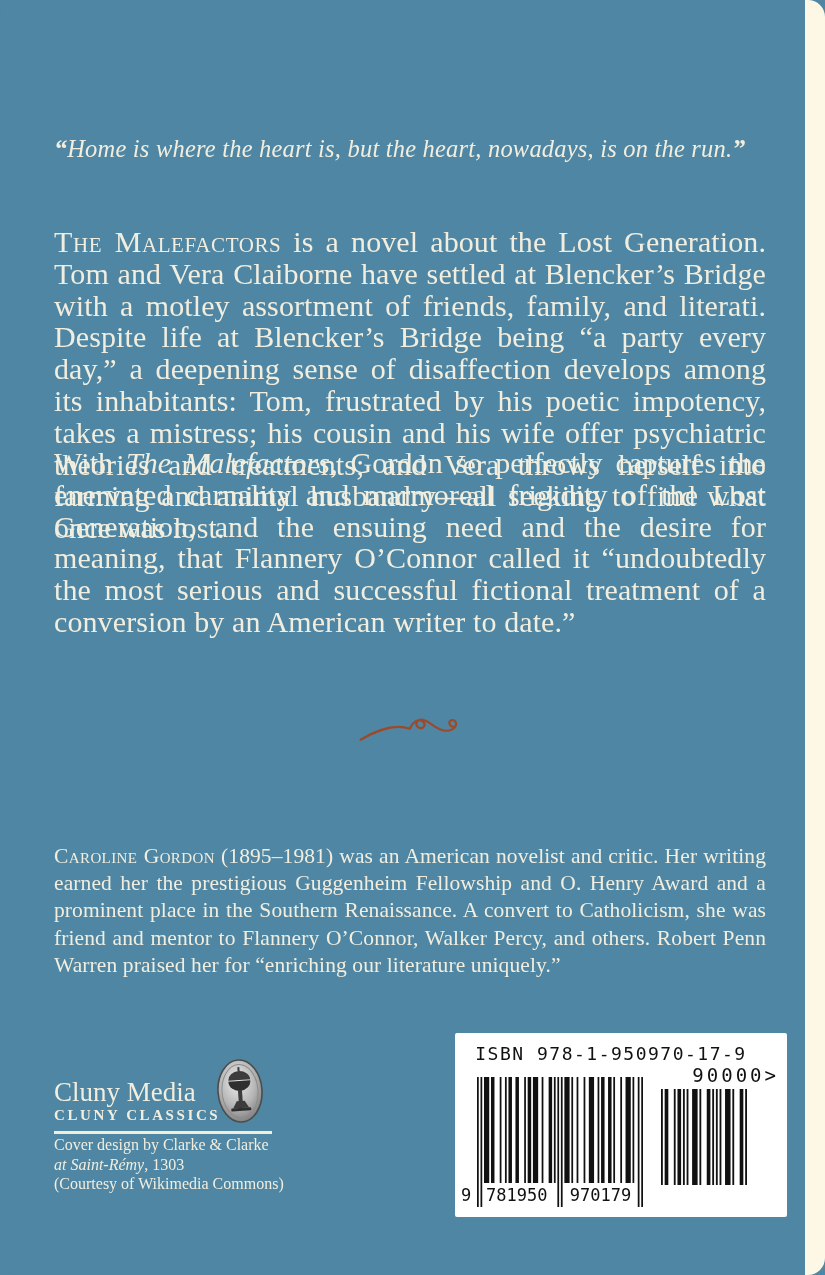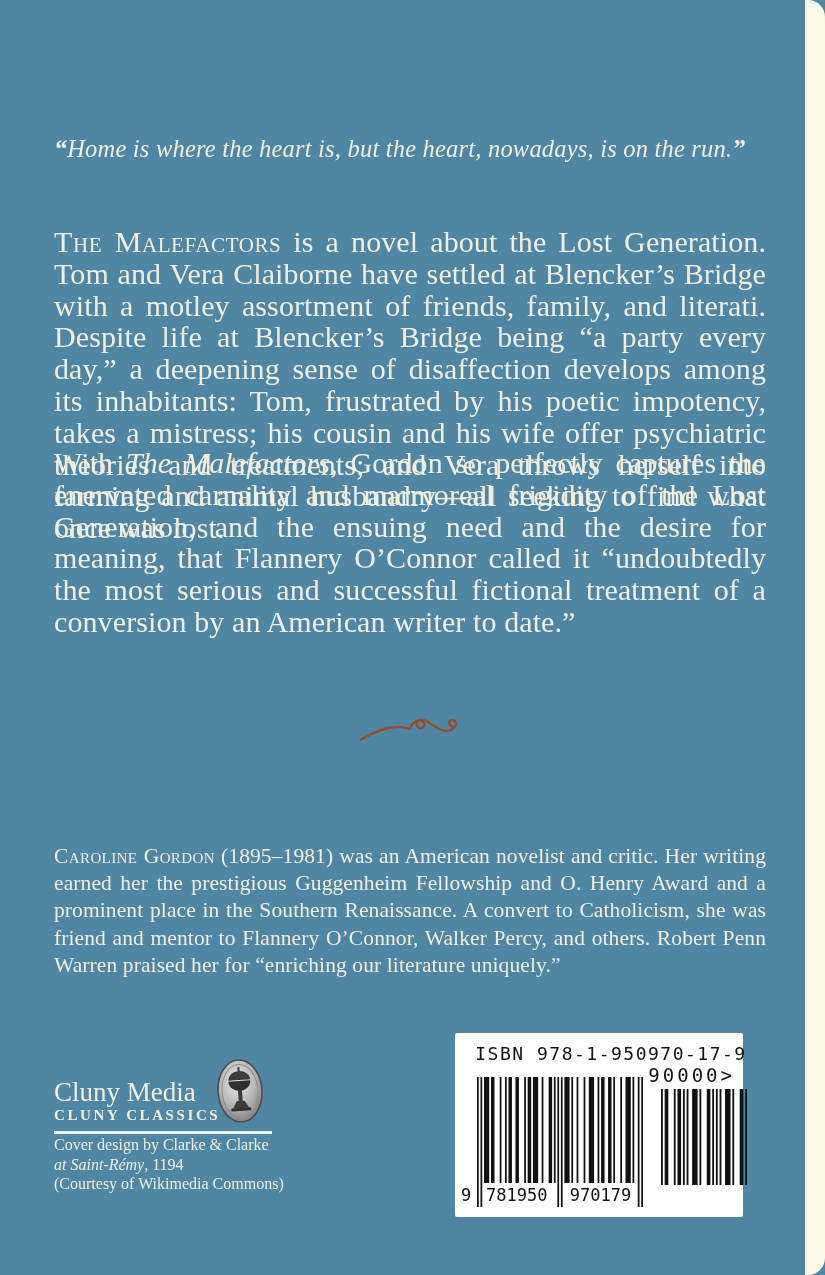--- a/index.html
+++ b/index.html
@@ -55,21 +55,21 @@
   .pub-names{width:162px;padding-top:10px;}
   .pub-name{font-size:27px;line-height:30px;}
   .pub-imprint{
     font-size:15px;font-weight:700;text-transform:uppercase;
     letter-spacing:2.6px;white-space:nowrap;
   }
   .medallion{width:48px;height:66px;margin-left:0;}
   .pub-divider{width:218px;height:3px;background:var(--ink);margin-top:7px;}
   .credits{margin-top:1px;font-size:16px;line-height:19.5px;white-space:nowrap;}
   .barcode-box{
-    position:absolute;left:455px;top:1033px;width:288px;height:184px;
+    position:absolute;left:455px;top:1033px;width:332px;height:184px;
     background:#fff;border-radius:2px;
     font-family:"DejaVu Sans Mono","Liberation Mono",monospace;
     color:#111;
   }
   .isbn-label{
     position:absolute;top:10px;left:20px;width:272px;
     font-size:18px;letter-spacing:1.5px;text-align:center;white-space:nowrap;
   }
   .addon-label{
     position:absolute;top:31px;right:8px;
@@ -132,21 +132,21 @@
               <rect x="22" y="32" width="4" height="12" fill="#3c3c3c"></rect>
               <path d="M16 50 L32 50 L28 43 L20 43 Z" fill="#3c3c3c"></path>
               <rect x="14" y="50" width="20" height="3" rx="1" fill="#2f2f2f"></rect>
             </g>
           </svg>
         </div>
       </div>
       <div class="pub-divider"></div>
       <div class="credits">
         <div>Cover design by Clarke &amp; Clarke</div>
-        <div><span class="italic">at Saint-Rémy</span><span>, 1194</span></div>
+        <div><span class="italic">at Saint-Rémy</span><span>, 1303</span></div>
         <div>(Courtesy of Wikimedia Commons)</div>
       </div>
     </div>
   </div>
 
   <div class="barcode-box">
     <div class="isbn-label">ISBN 978-1-950970-17-9</div>
     <div class="addon-label">90000&gt;</div>
     <div class="ean-main" id="ean-main">
         <svg viewBox="0 0 95 130" preserveAspectRatio="none">

